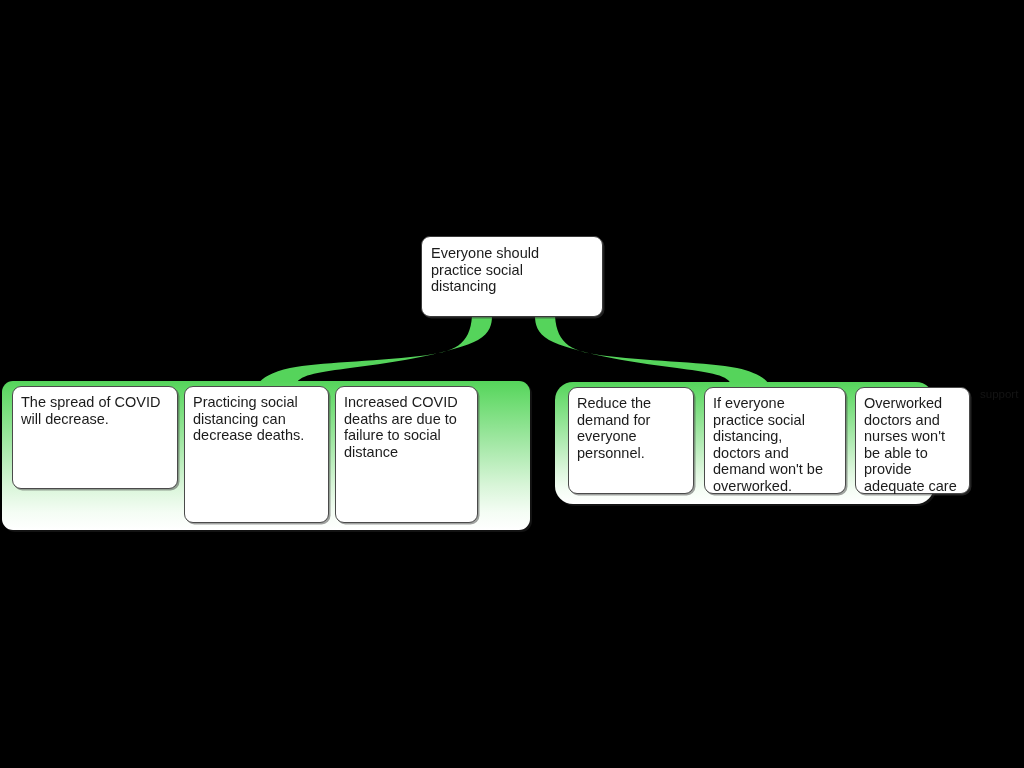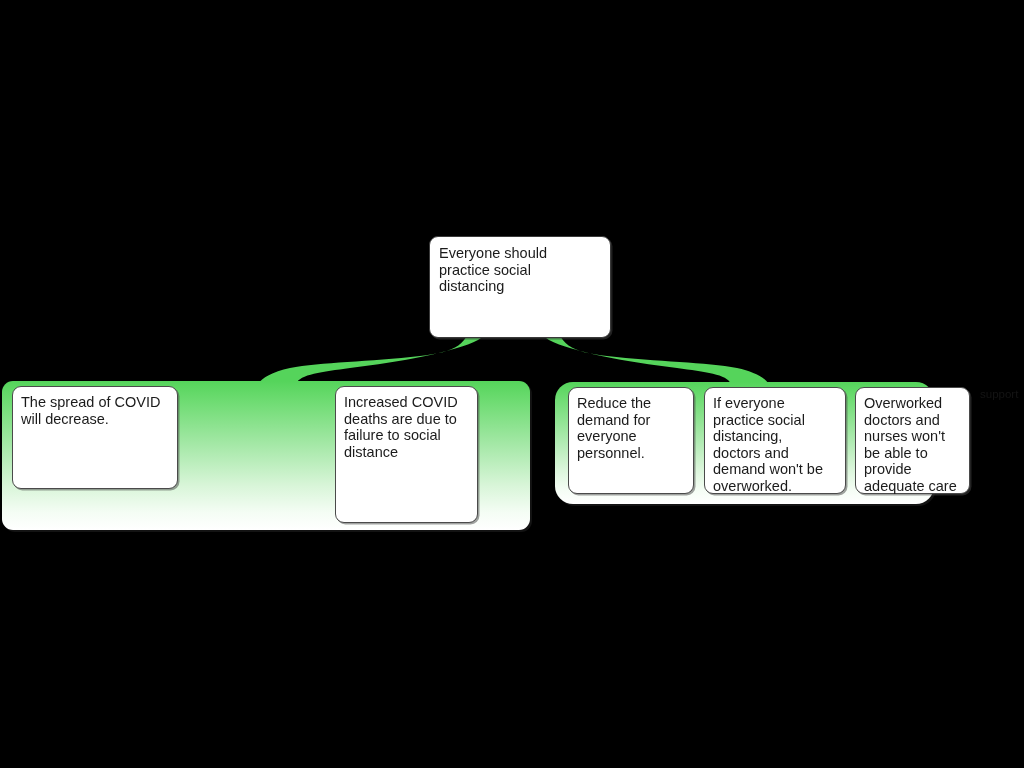--- a/index.html
+++ b/index.html
@@ -15,27 +15,26 @@
     overflow: hidden;
     font-family: "Liberation Sans", sans-serif;
   }
 
   
   .claim-box {
     position: absolute;
     left: 421px;
     top: 236px;
     width: 182px;
-    height: 102px;
+    height: 81px;
     background: #ffffff;
     border: 1px solid #3a3a3a;
     border-radius: 9px;
     box-sizing: border-box;
     box-shadow: 1.5px 1.5px 0 rgba(60,60,60,0.55);
-    margin-left: 8px;
   }
   .claim-text {
     position: absolute;
     left: 9px;
     top: 8px;
     width: 166px;
     font-size: 14.5px;
     line-height: 16.5px;
     color: #1b1b1b;
     white-space: pre-line;
@@ -100,20 +99,25 @@
 distancing</div>
   </div>
 
   <div class="group" style="left:2px; top:381px; width:528px; height:149px;">
 
     <div class="card" style="left:10px; top:386px; width:166px; height:103px; position:absolute; top:5px;">
       <div class="card-text">The spread of COVID
 will decrease.</div>
     </div>
 
+    <div class="card" style="left:182px; top:5px; width:145px; height:137px;">
+      <div class="card-text">Practicing social
+distancing can
+decrease deaths.</div>
+    </div>
 
     <div class="card" style="left:333px; top:5px; width:143px; height:137px;">
       <div class="card-text">Increased COVID
 deaths are due to
 failure to social
 distance</div>
     </div>
   </div>
 
   <div class="group" style="left:555px; top:382px; width:379px; height:122px;border-radius:18px;">

